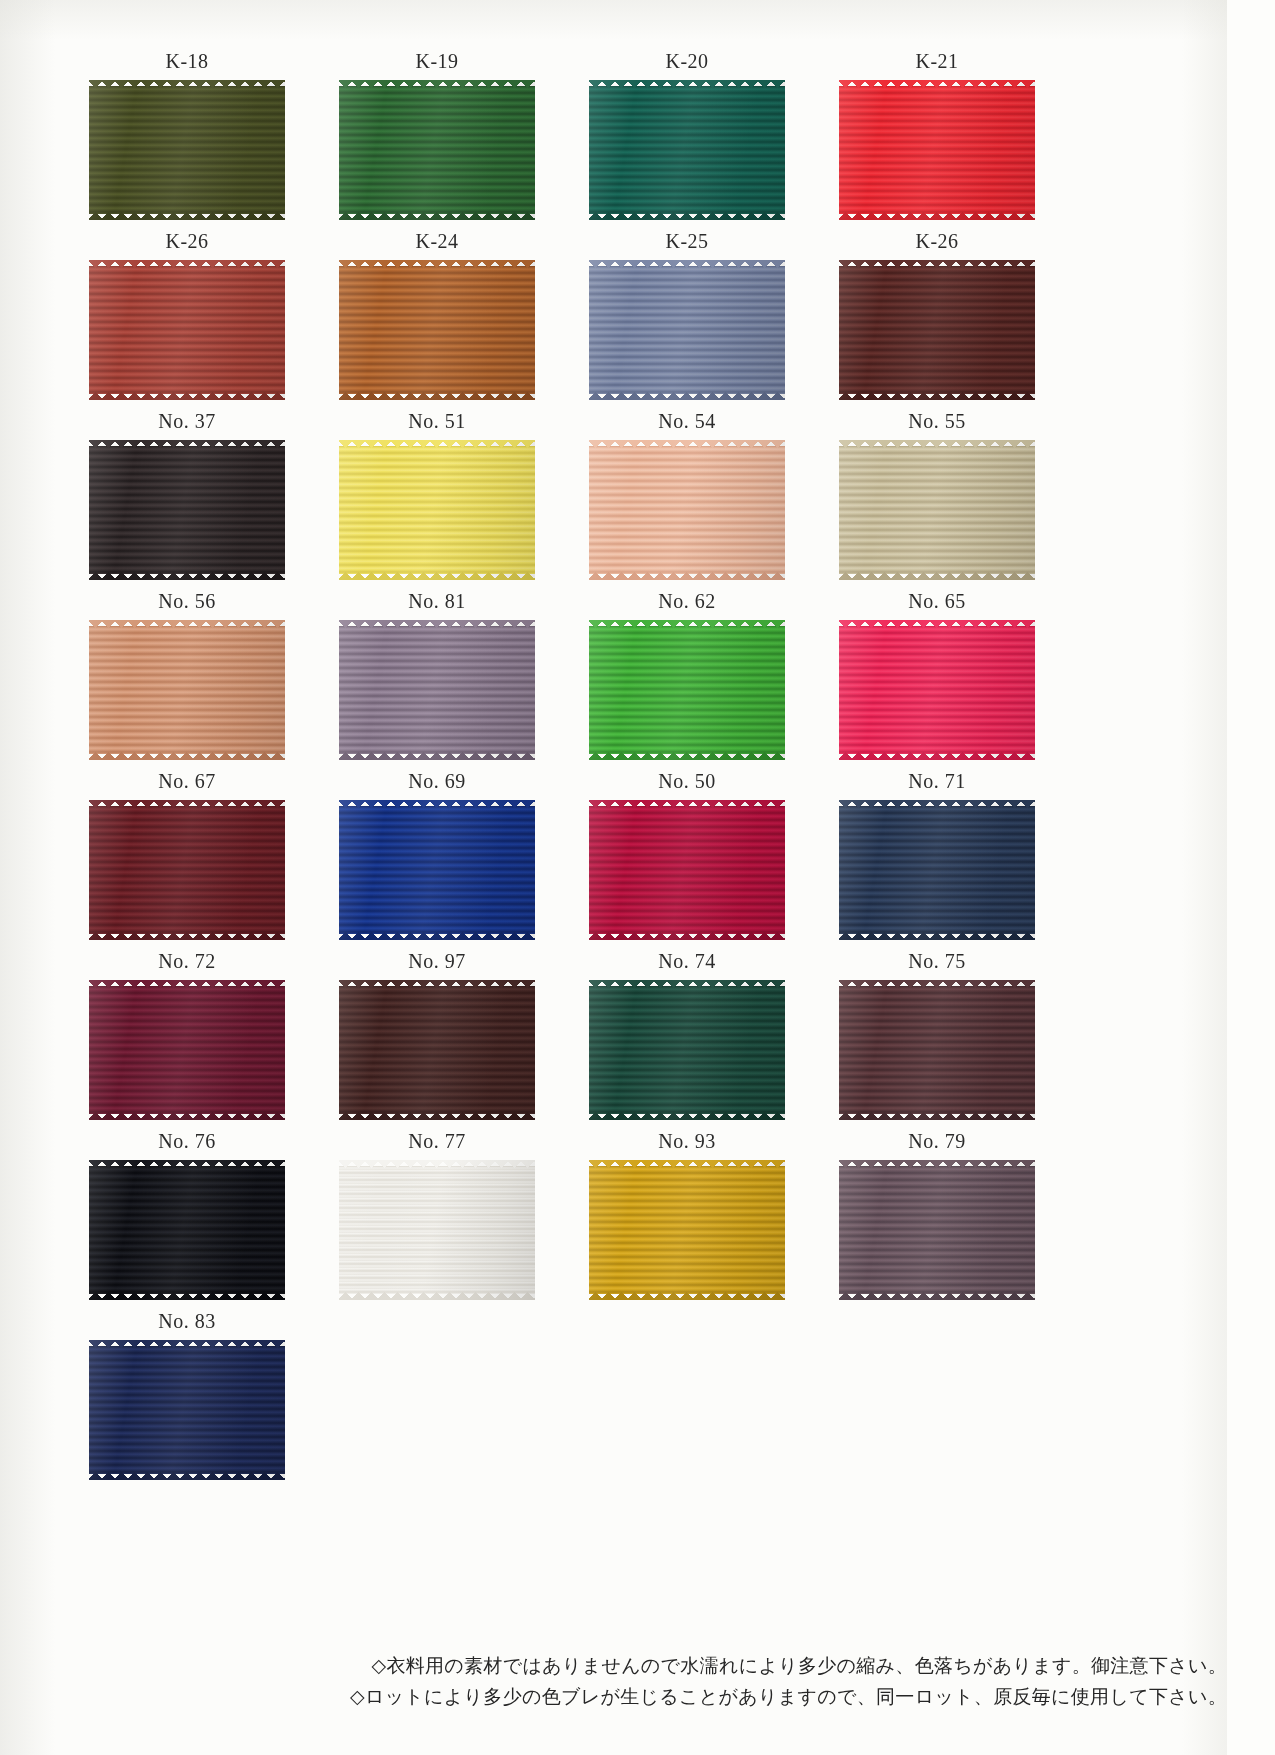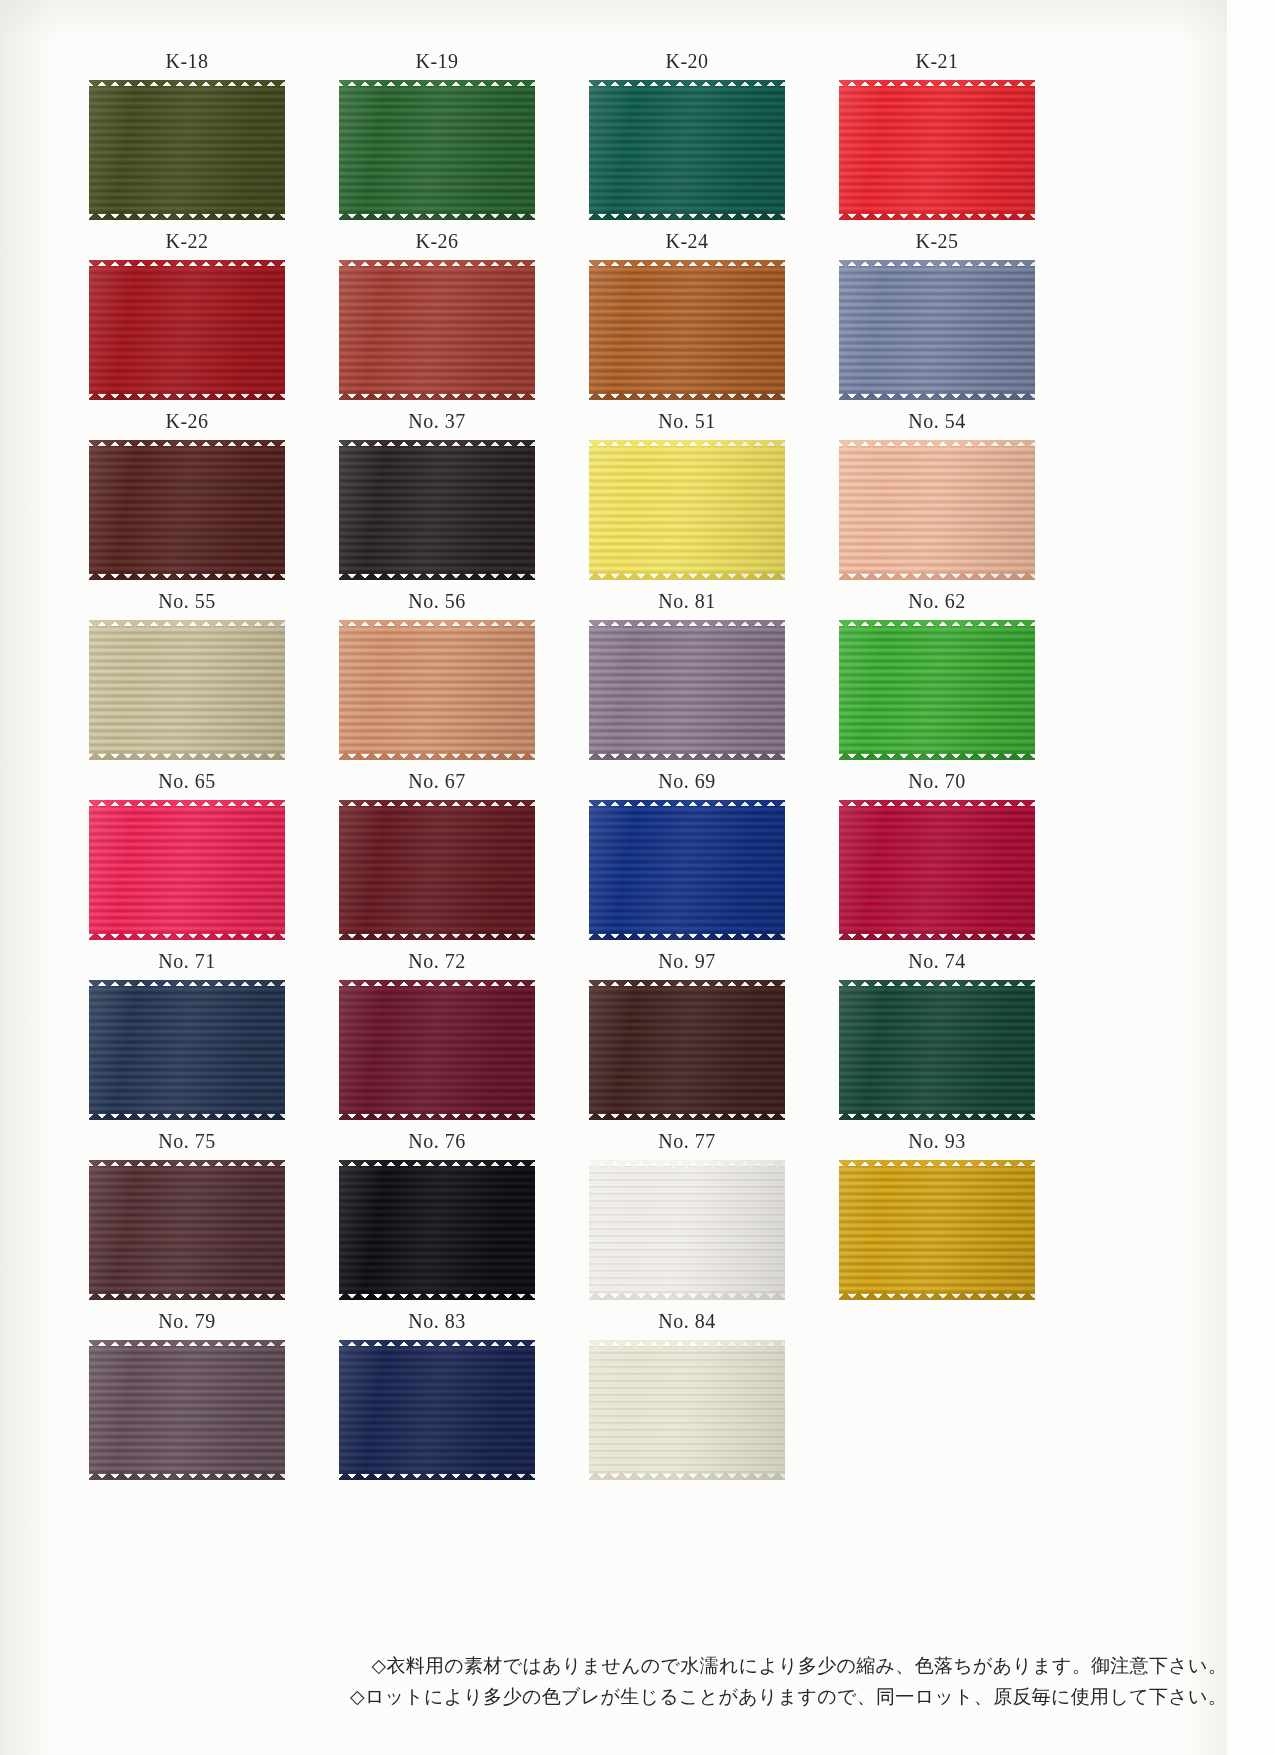--- a/index.html
+++ b/index.html
@@ -158,31 +158,20 @@
         <div class="swatch-wrap">
           <div class="swatch">
             <div class="fabric" style="background: repeating-linear-gradient(rgb(201, 29, 39) 0px, rgb(238, 43, 53) 2px, rgb(242, 58, 67) 3.2px, rgb(238, 43, 53) 4.6px, rgb(201, 29, 39) 7px);"></div>
             <div class="pink-top" style="--c: #ee2b35;"></div>
             <div class="pink-bot" style="--c: #c91d27;"></div>
             <div class="sheen"></div>
           </div>
         </div>
       </div>
       <div class="cell">
-        <div class="swatch-label">K-22</div>
-        <div class="swatch-wrap">
-          <div class="swatch">
-            <div class="fabric" style="background: repeating-linear-gradient(rgb(135, 19, 26) 0px, rgb(168, 27, 35) 2px, rgb(180, 33, 42) 3.2px, rgb(168, 27, 35) 4.6px, rgb(135, 19, 26) 7px);"></div>
-            <div class="pink-top" style="--c: #a81b23;"></div>
-            <div class="pink-bot" style="--c: #87131a;"></div>
-            <div class="sheen"></div>
-          </div>
-        </div>
-      </div>
-      <div class="cell">
         <div class="swatch-label">K-26</div>
         <div class="swatch-wrap">
           <div class="swatch">
             <div class="fabric" style="background: repeating-linear-gradient(rgb(133, 50, 42) 0px, rgb(168, 68, 58) 2px, rgb(179, 79, 68) 3.2px, rgb(168, 68, 58) 4.6px, rgb(133, 50, 42) 7px);"></div>
             <div class="pink-top" style="--c: #a8443a;"></div>
             <div class="pink-bot" style="--c: #85322a;"></div>
             <div class="sheen"></div>
           </div>
         </div>
       </div>
@@ -323,21 +312,21 @@
         <div class="swatch-wrap">
           <div class="swatch">
             <div class="fabric" style="background: repeating-linear-gradient(rgb(15, 37, 104) 0px, rgb(24, 53, 138) 2px, rgb(29, 63, 156) 3.2px, rgb(24, 53, 138) 4.6px, rgb(15, 37, 104) 7px);"></div>
             <div class="pink-top" style="--c: #18358a;"></div>
             <div class="pink-bot" style="--c: #0f2568;"></div>
             <div class="sheen"></div>
           </div>
         </div>
       </div>
       <div class="cell">
-        <div class="swatch-label">No. 70</div>
+        <div class="swatch-label">No. 50</div>
         <div class="swatch-wrap">
           <div class="swatch">
             <div class="fabric" style="background: repeating-linear-gradient(rgb(144, 12, 47) 0px, rgb(181, 18, 62) 2px, rgb(194, 25, 72) 3.2px, rgb(181, 18, 62) 4.6px, rgb(144, 12, 47) 7px);"></div>
             <div class="pink-top" style="--c: #b5123e;"></div>
             <div class="pink-bot" style="--c: #900c2f;"></div>
             <div class="sheen"></div>
           </div>
         </div>
       </div>
       <div class="cell">
@@ -439,31 +428,20 @@
           </div>
         </div>
       </div>
       <div class="cell">
         <div class="swatch-label">No. 83</div>
         <div class="swatch-wrap">
           <div class="swatch">
             <div class="fabric" style="background: repeating-linear-gradient(rgb(20, 29, 63) 0px, rgb(31, 43, 87) 2px, rgb(38, 51, 102) 3.2px, rgb(31, 43, 87) 4.6px, rgb(20, 29, 63) 7px);"></div>
             <div class="pink-top" style="--c: #1f2b57;"></div>
             <div class="pink-bot" style="--c: #141d3f;"></div>
-            <div class="sheen"></div>
-          </div>
-        </div>
-      </div>
-      <div class="cell">
-        <div class="swatch-label">No. 84</div>
-        <div class="swatch-wrap">
-          <div class="swatch">
-            <div class="fabric" style="background: repeating-linear-gradient(rgb(214, 210, 191) 0px, rgb(238, 235, 220) 2px, rgb(227, 223, 205) 3.2px, rgb(238, 235, 220) 4.6px, rgb(214, 210, 191) 7px);"></div>
-            <div class="pink-top" style="--c: #eeebdc;"></div>
-            <div class="pink-bot" style="--c: #d6d2bf;"></div>
             <div class="sheen"></div>
           </div>
         </div>
       </div>
     </div>
 
   <div id="footer">
     <div class="footnote">◇衣料用の素材ではありませんので水濡れにより多少の縮み、色落ちがあります。御注意下さい。</div>
     <div class="footnote">◇ロットにより多少の色ブレが生じることがありますので、同一ロット、原反毎に使用して下さい。</div>
   </div>

